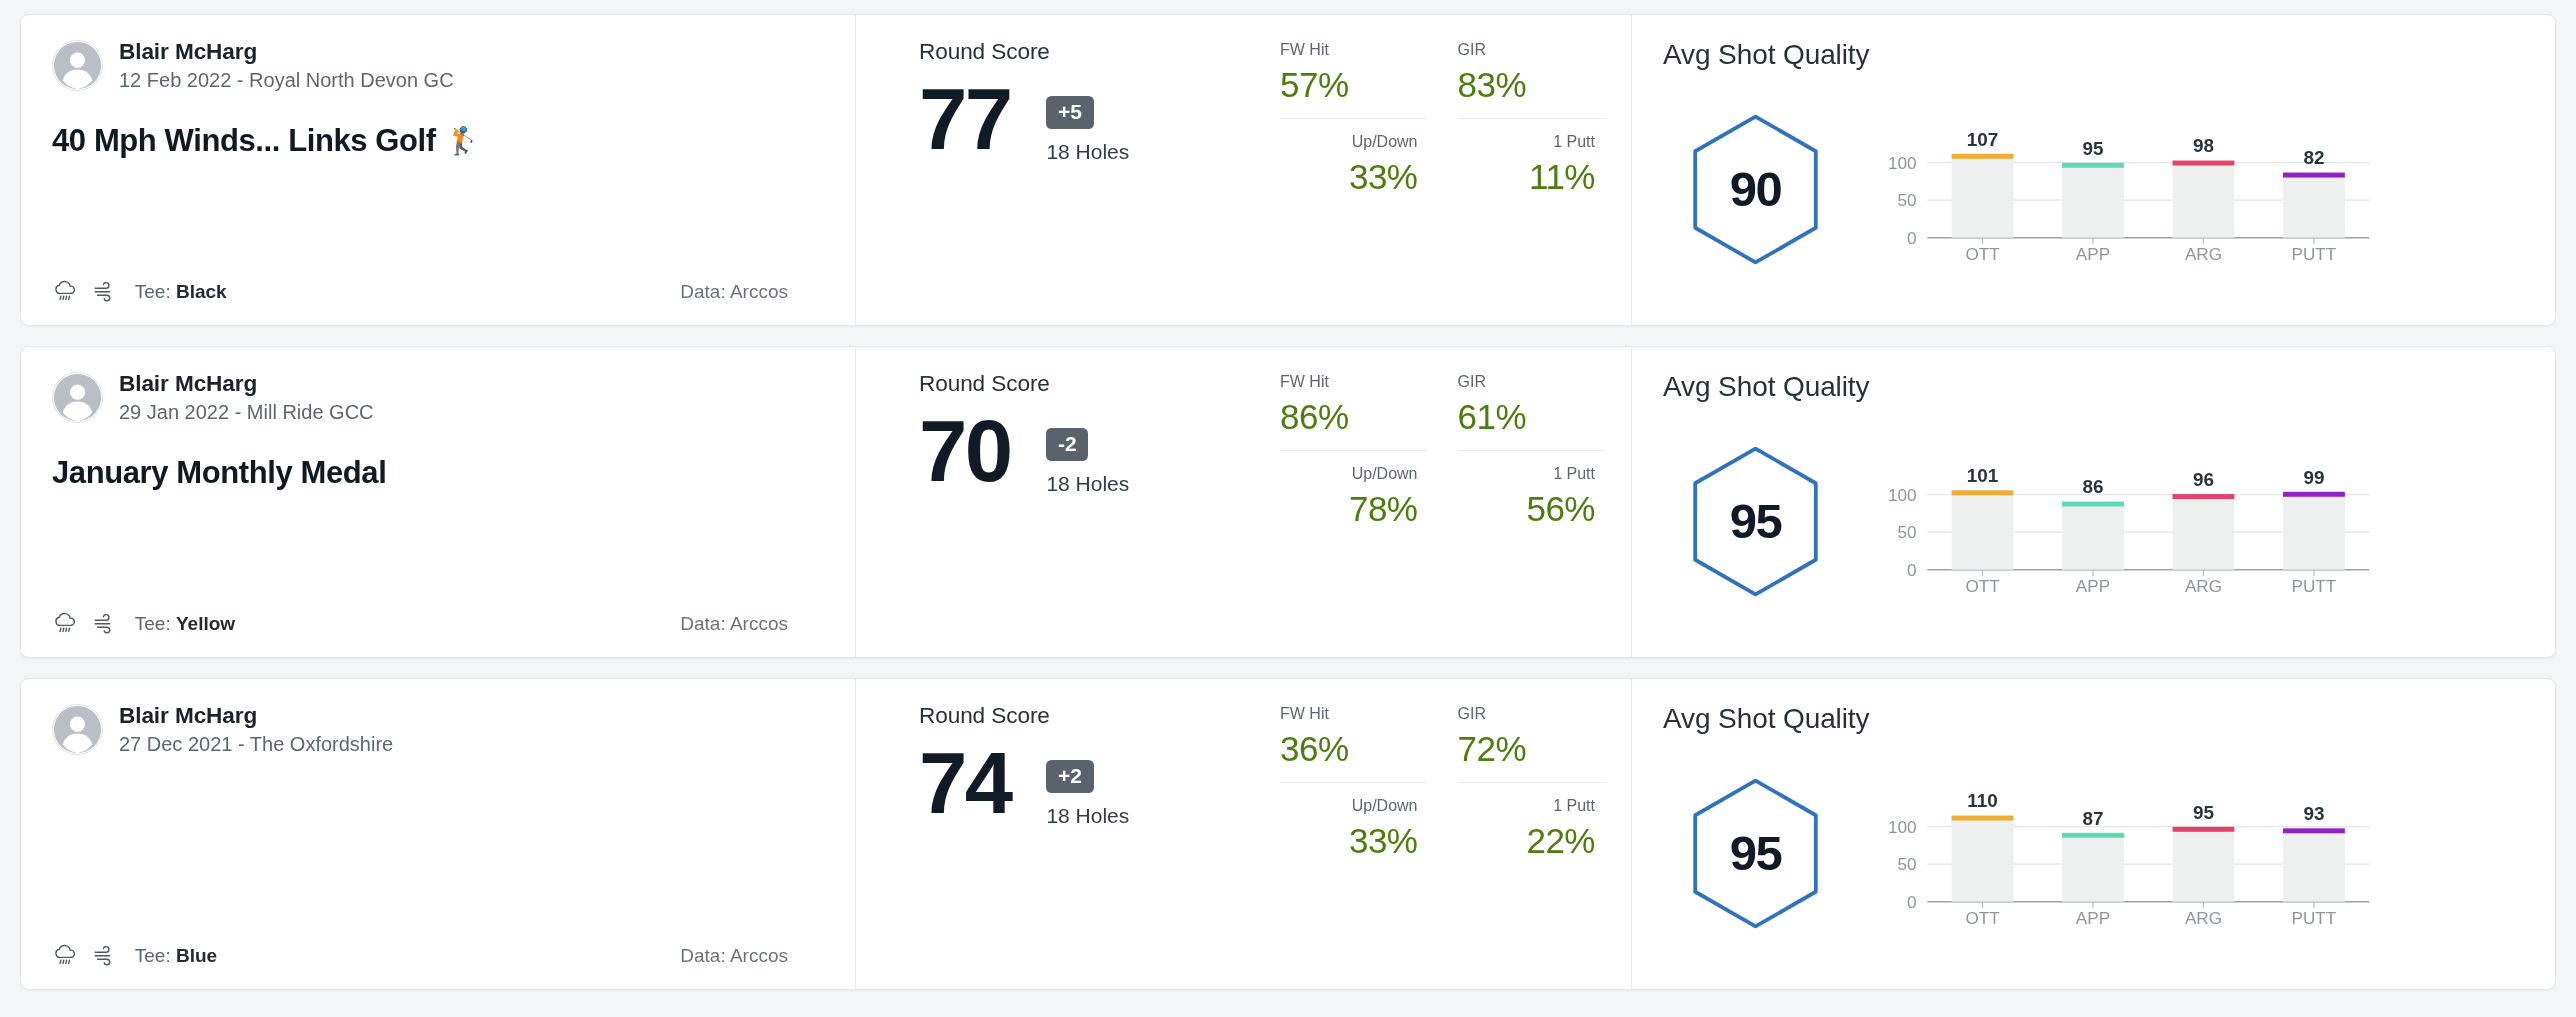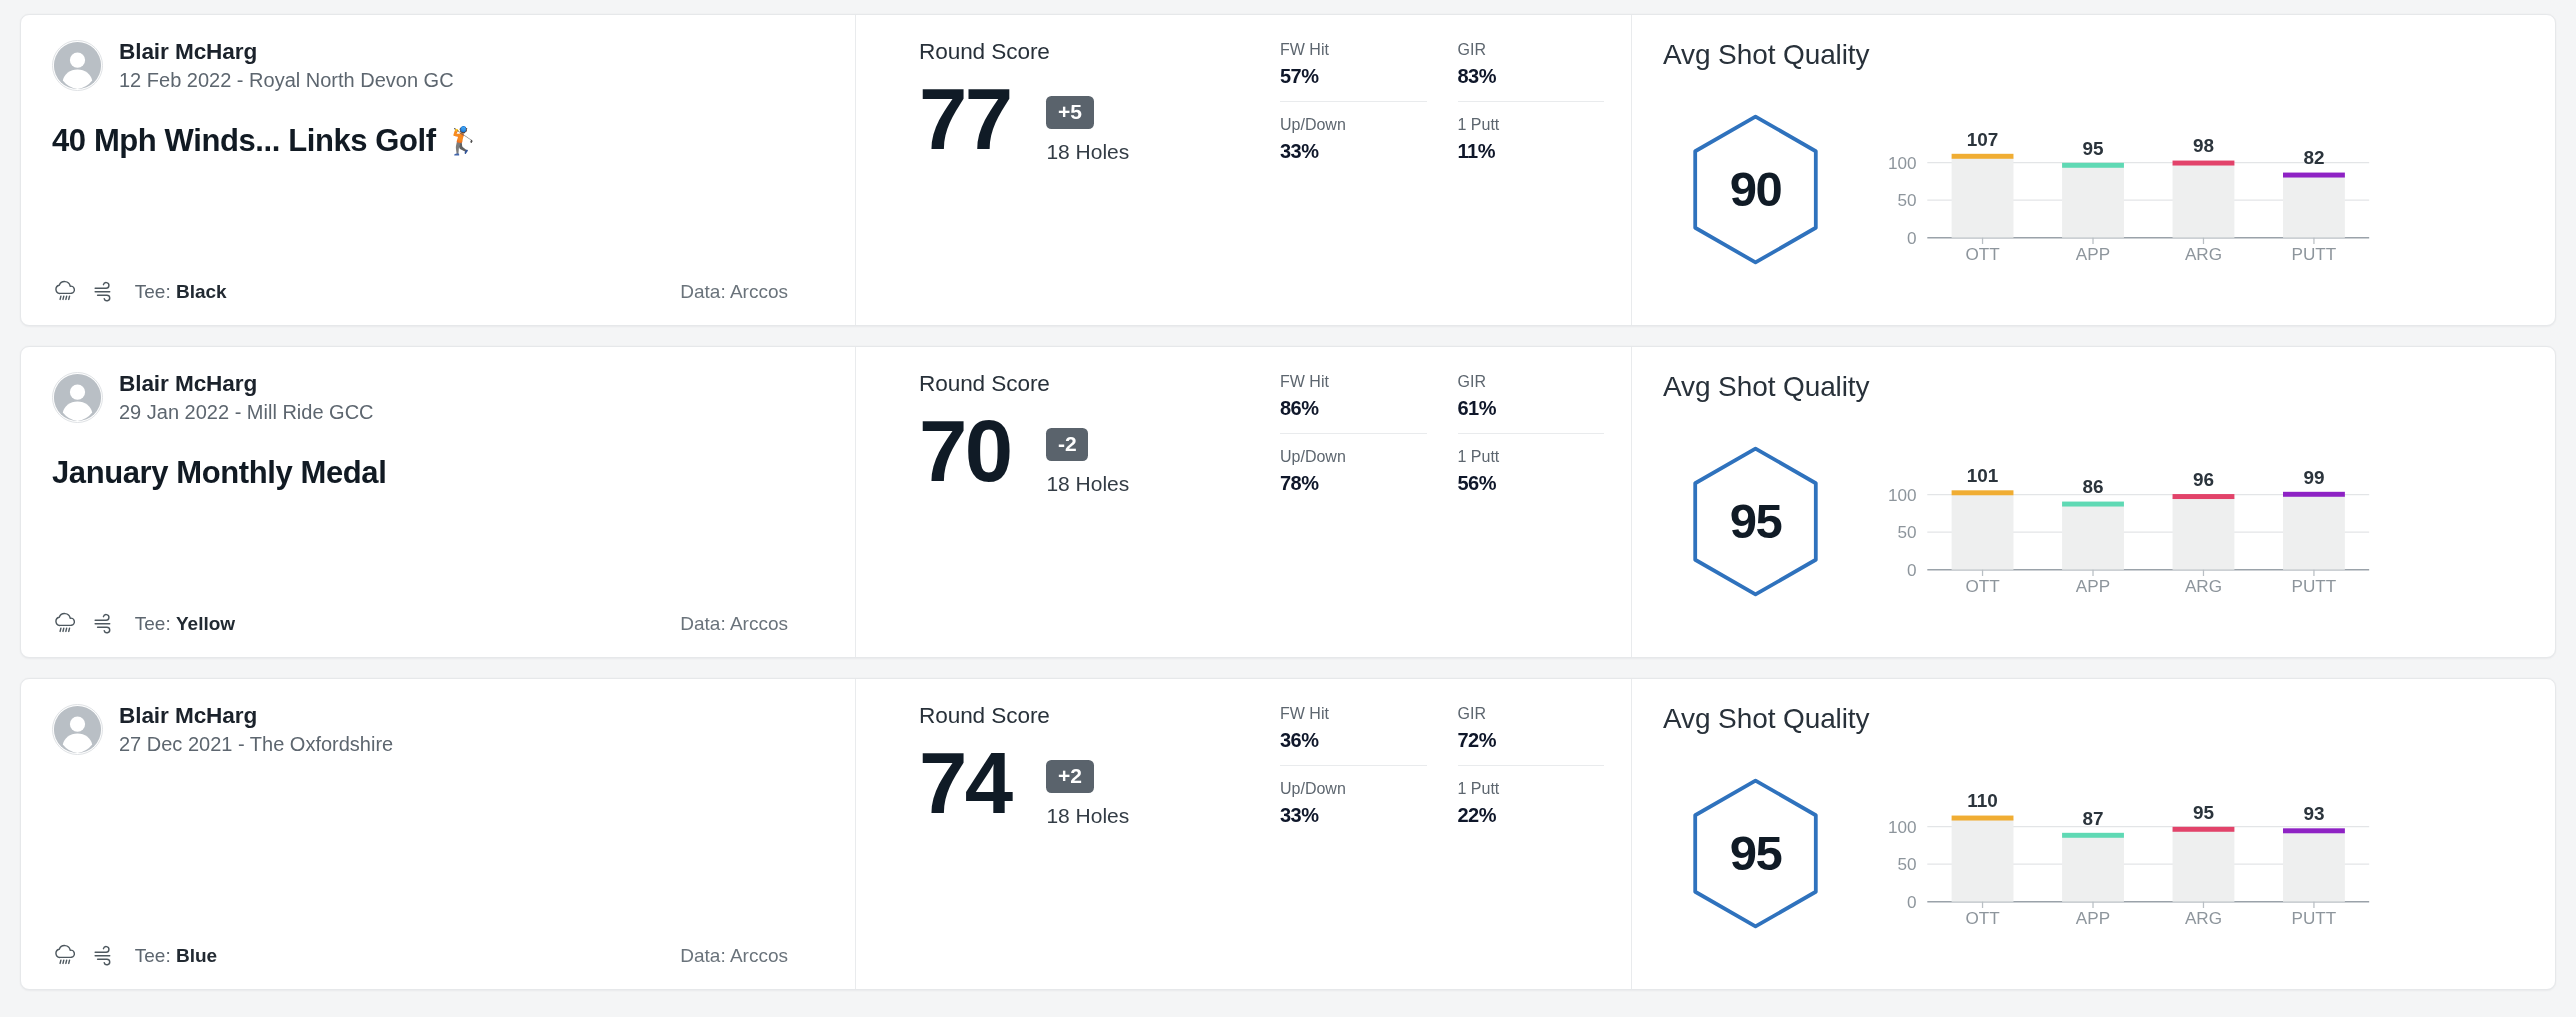--- a/index.html
+++ b/index.html
@@ -138,24 +138,24 @@
     flex: 1;
     display: grid;
     grid-template-columns: 1fr 1fr;
     grid-template-rows: auto auto;
     column-gap: 31px;
     align-content: start;
     padding-top: 1.8px;
   }
   .stat { padding-right: 9px; }
   .stat.top { padding-bottom: 12.6px; border-bottom: 0.9px solid #e9ebed; }
-  .stat.bot { padding-top: 14.4px; }
+  .stat.bot { padding-top: 14.4px; text-align: right; }
   .stat-label { font-size: 16px; color: #5d666f; }
   .stat-value {
-    font-size: 20px; font-weight: 700; color: #0f172a; margin-top: 6.3px;
+    font-size: 35px; font-weight: 400; color: #4d7c0f; margin-top: 6.3px;
     letter-spacing: -0.5px;
   }
 
   
   .right {
     flex: 1;
     padding: 23.5px 27px 20px 31px;
     display: flex;
     flex-direction: column;
   }

